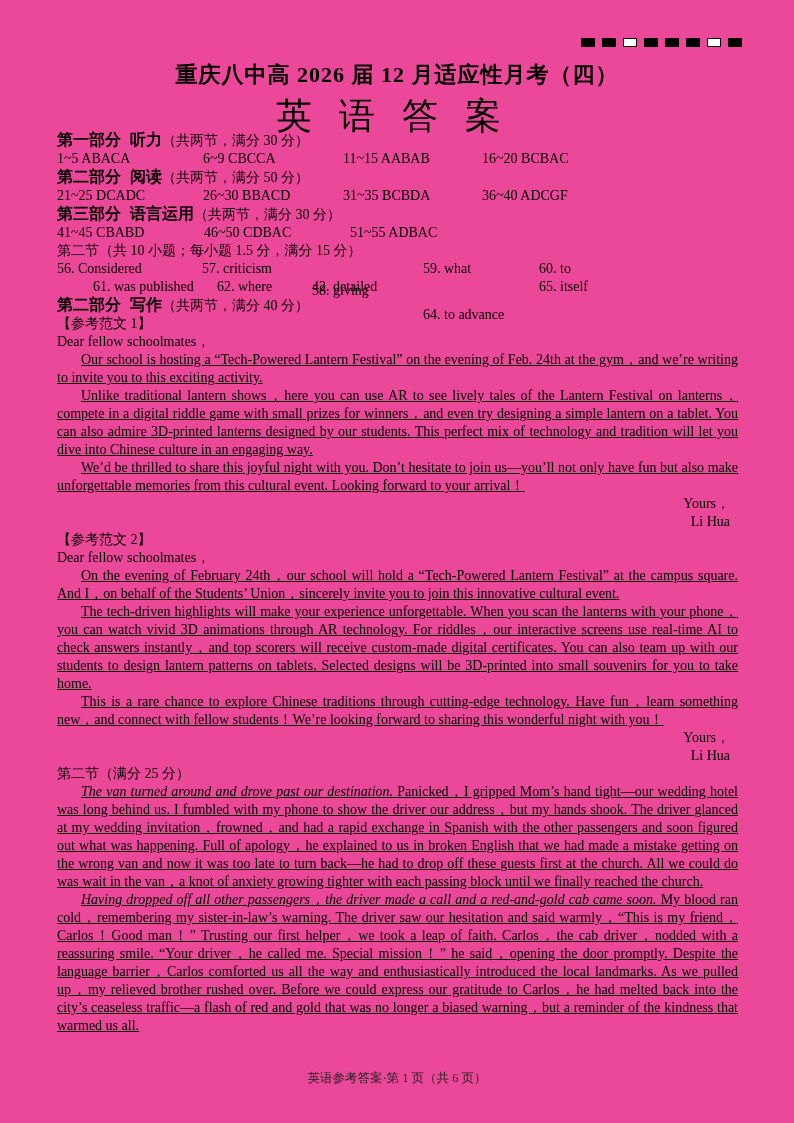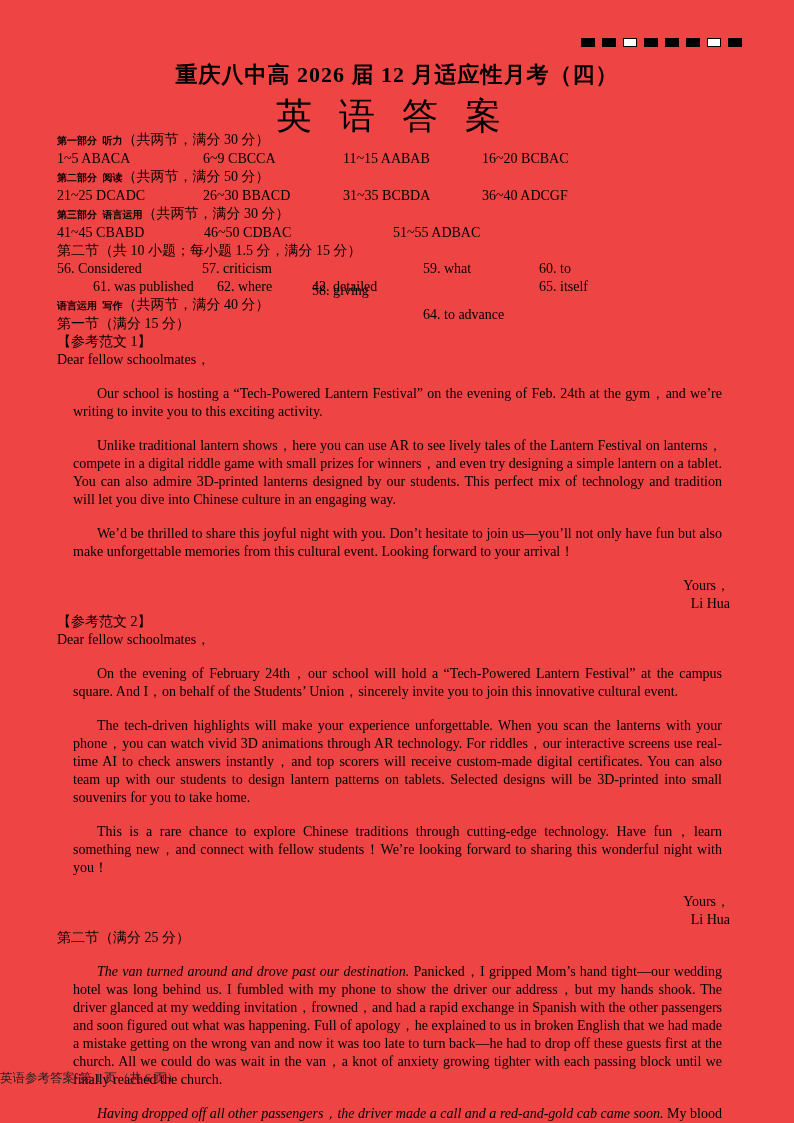--- a/index.html
+++ b/index.html
@@ -1,20 +1,20 @@
 <!DOCTYPE html>
 <html><head>
 <meta charset="utf-8">
 <style>
   html, body { margin: 0; padding: 0; background: #ffffff; }
   .page {
     position: relative;
     width: 794px;
     height: 1123px;
-    background: #ef4444;
+    background: #ec4899;
     color: #000;
     font-family: "Liberation Serif", "DejaVu Serif", serif;
     overflow: hidden;
   }
   .marks {
     position: absolute;
     top: 38px;
     right: 52px;
     display: flex;
     gap: 7px;
@@ -45,36 +45,38 @@
     left: 57px;
     top: 131px;
     width: 681px;
     font-size: 14px;
     line-height: 18px;
   }
   .line { white-space: pre-wrap; }
   .sec-bold {
     font-weight: bold;
     font-family: "Liberation Sans", "DejaVu Sans", sans-serif;
-    font-size: 10px;
+    font-size: 16px;
     white-space: pre-wrap;
   }
   .answer-row { position: relative; height: 18px; }
   .answer-row .answer-cell { position: absolute; top: 0; white-space: nowrap; }
   .para {
-    margin: 16px;
+    margin: 0;
     text-align: justify;
     text-indent: 24px;
+    text-decoration: underline;
   }
   .italic { font-style: italic; }
   .signoff { text-align: right; padding-right: 8px; }
   .footer {
     position: absolute;
     bottom: 36px;
     left: 0; right: 0;
+    text-align: center;
     font-size: 12.5px;
     color: #222;
   }
 </style>
 </head>
 <body>
 
 <div class="page">
   <div class="marks">
       <div class="mark filled"></div>
@@ -100,39 +102,38 @@
       <div class="answer-row">
         <span class="answer-cell" style="left: 0px;">21~25 DCADC</span>
         <span class="answer-cell" style="left: 146px;">26~30 BBACD</span>
         <span class="answer-cell" style="left: 286px;">31~35 BCBDA</span>
         <span class="answer-cell" style="left: 425px;">36~40 ADCGF</span>
       </div>
       <div class="line"><span class="sec-bold">第三部分  语言运用</span><span>（共两节，满分 30 分）</span></div>
       <div class="answer-row">
         <span class="answer-cell" style="left: 0px; text-align: right;">41~45 CBABD</span>
         <span class="answer-cell" style="left: 147px;">46~50 CDBAC</span>
-        <span class="answer-cell" style="left: 293px; margin-left: 43px;">51~55 ADBAC</span>
+        <span class="answer-cell" style="left: 293px;">51~55 ADBAC</span>
       </div>
       <div class="line">第二节（共 10 小题；每小题 1.5 分，满分 15 分）</div>
       <div class="answer-row">
         <span class="answer-cell" style="left: 0px;">56. Considered</span>
         <span class="answer-cell" style="left: 145px;">57. criticism</span>
         <span class="answer-cell" style="left: 255px; margin-top: 22px;">58. giving</span>
         <span class="answer-cell" style="left: 366px;">59. what</span>
         <span class="answer-cell" style="left: 482px;">60. to</span>
       </div>
       <div class="answer-row">
         <span class="answer-cell" style="left: 16px; margin-left: 20px;">61. was published</span>
         <span class="answer-cell" style="left: 160px;">62. where</span>
         <span class="answer-cell" style="left: 255px;">42. detailed</span>
         <span class="answer-cell" style="left: 366px; margin-top: 28px;">64. to advance</span>
         <span class="answer-cell" style="left: 482px;">65. itself</span>
       </div>
-      <div class="line"><span class="sec-bold">语言运用  写作</span><span>（共两节，满分 40 分）</span></div>
-      <div class="line">第一节（满分 15 分）</div>
+      <div class="line"><span class="sec-bold">第二部分  写作</span><span>（共两节，满分 40 分）</span></div>
       <div class="line">【参考范文 1】</div>
       <div class="line">Dear fellow schoolmates，</div>
       <p class="para"><span>Our school is hosting a “Tech-Powered Lantern Festival” on the evening of Feb. 24th at the gym，and we’re writing to invite you to this exciting activity.</span></p>
       <p class="para"><span>Unlike traditional lantern shows，here you can use AR to see lively tales of the Lantern Festival on lanterns，compete in a digital riddle game with small prizes for winners，and even try designing a simple lantern on a tablet. You can also admire 3D-printed lanterns designed by our students. This perfect mix of technology and tradition will let you dive into Chinese culture in an engaging way.</span></p>
       <p class="para"><span>We’d be thrilled to share this joyful night with you. Don’t hesitate to join us—you’ll not only have fun but also make unforgettable memories from this cultural event. Looking forward to your arrival！</span></p>
       <div class="signoff">Yours，</div>
       <div class="signoff">Li Hua</div>
       <div class="line">【参考范文 2】</div>
       <div class="line">Dear fellow schoolmates，</div>
       <p class="para"><span>On the evening of February 24th，our school will hold a “Tech-Powered Lantern Festival” at the campus square. And I，on behalf of the Students’ Union，sincerely invite you to join this innovative cultural event.</span></p>

